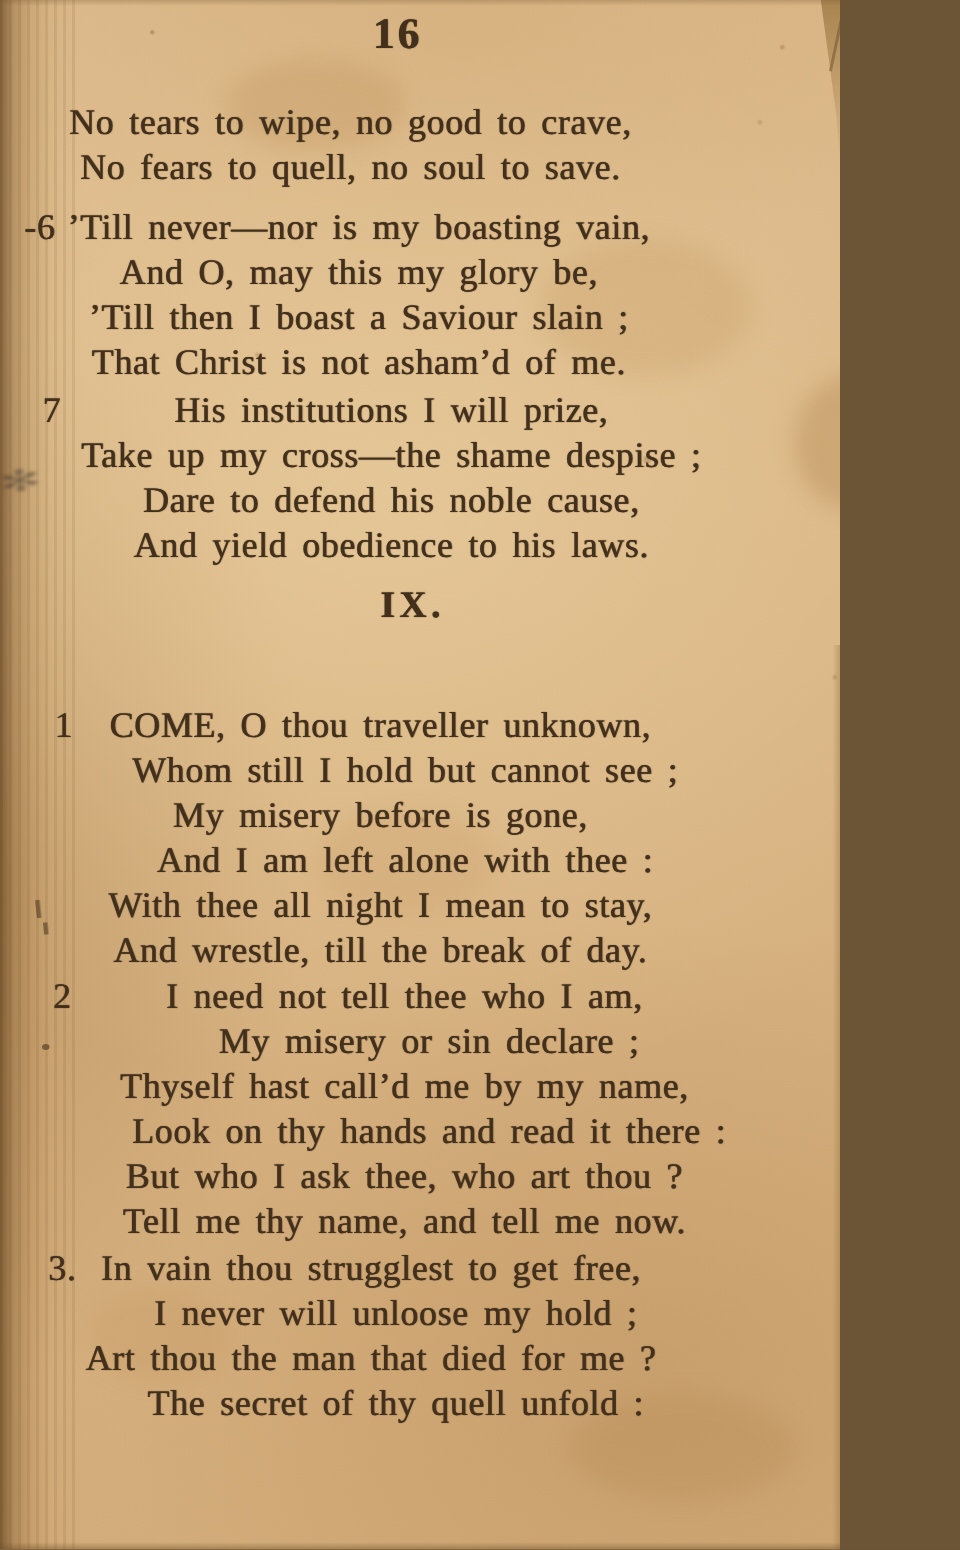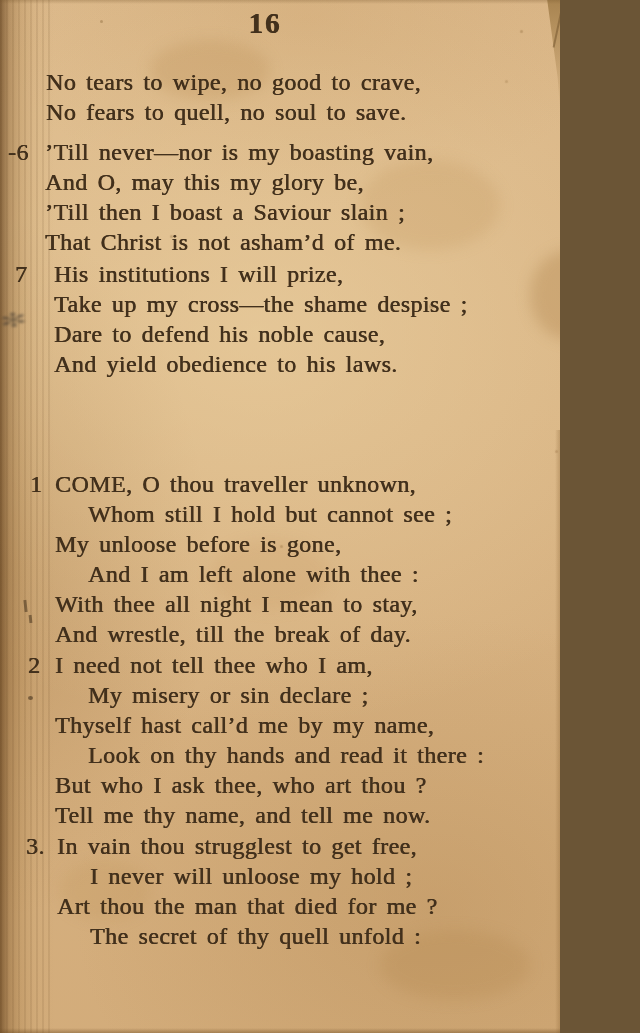--- a/index.html
+++ b/index.html
@@ -54,21 +54,21 @@
   .stain.s5 { left:380px; top:930px; width:150px; height:70px; background:rgba(172,126,66,0.20); }
   .stain.s6 { left:60px;  top:860px; width:90px;  height:60px; background:rgba(180,136,76,0.16); }
   .freckles { position:absolute; left:100px; top:20px; width:3px; height:3px; border-radius:50%;
     background:rgba(124,88,42,0.35); pointer-events:none;
     box-shadow: 420px 10px 1px 0 rgba(124,88,42,0.30), 330px 285px 1px 1px rgba(118,82,40,0.28),
       180px 525px 1px 0 rgba(124,88,42,0.30), 455px 430px 1px 0 rgba(130,92,46,0.25),
       70px 215px 1px 0 rgba(118,82,40,0.25), 505px 705px 1px 1px rgba(130,92,46,0.22),
       255px 915px 1px 0 rgba(124,88,42,0.28), 405px 60px 1px 0 rgba(124,88,42,0.22); }
 
   
-  .print { text-shadow:0.45px 0 0.6px rgba(62,44,24,0.9), -0.2px 0.2px 0.5px rgba(62,44,24,0.45); }
+  .print { text-shadow:0.45px 0 0.6px rgba(62,44,24,0.9), -0.2px 0.2px 0.5px rgba(62,44,24,0.45);text-align:center; }
   .page-number { position:absolute; top:7px; left:0; right:30px; text-align:center;
     font-size:29px; font-weight:bold; letter-spacing:2px; }
   .stanza { position:absolute; display:flex; align-items:flex-start;
     font-size:24px; line-height:30px; letter-spacing:0.4px; word-spacing:3.5px; white-space:nowrap; }
   .marker { display:inline-block; font-size:24px; line-height:30px; }
   .line.indent { padding-left:33px; }
   .hymn-number { position:absolute; left:0; right:10px; top:390px; margin:0; text-align:center;
     font-size:25px; font-weight:bold; letter-spacing:3px; }
   .hymn-title { position:absolute; left:0; right:10px; top:429px; margin:0; text-align:center;
     font-size:26px; font-weight:normal; font-style:italic; letter-spacing:1px; word-spacing:4px; }
@@ -126,27 +126,28 @@
   <section class="stanza print" style="left:15px; top:259px;">
     <span class="marker" style="width:39px">7</span>
     <div class="lines">
       <div class="line">His institutions I will prize,</div>
       <div class="line">Take up my cross—the shame despise ;</div>
       <div class="line">Dare to defend his noble cause,</div>
       <div class="line">And yield obedience to his laws.</div>
     </div>
   </section>
 
+  <h2 class="hymn-number print">IX.</h2>
 
   <section class="stanza print" style="left:30px; top:469px;">
     <span class="marker" style="width:25px">1</span>
     <div class="lines">
       <div class="line">COME, O thou traveller unknown,</div>
       <div class="line indent">Whom still I hold but cannot see ;</div>
-      <div class="line">My unloose before is gone,</div>
+      <div class="line">My misery before is gone,</div>
       <div class="line indent">And I am left alone with thee :</div>
       <div class="line">With thee all night I mean to stay,</div>
       <div class="line">And wrestle, till the break of day.</div>
     </div>
   </section>
 
   <section class="stanza print" style="left:28px; top:650px;">
     <span class="marker" style="width:27px">2</span>
     <div class="lines">
       <div class="line">I need not tell thee who I am,</div>

